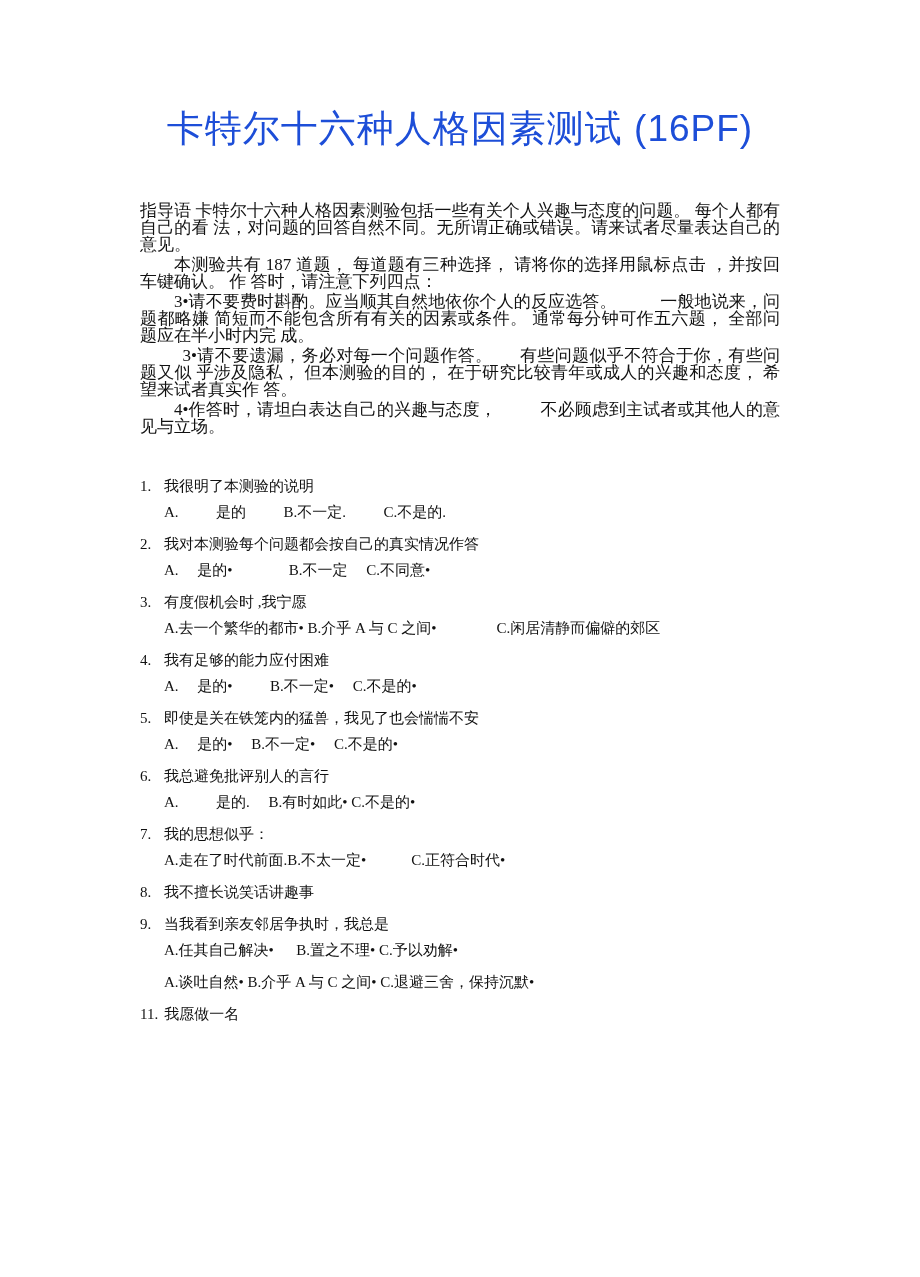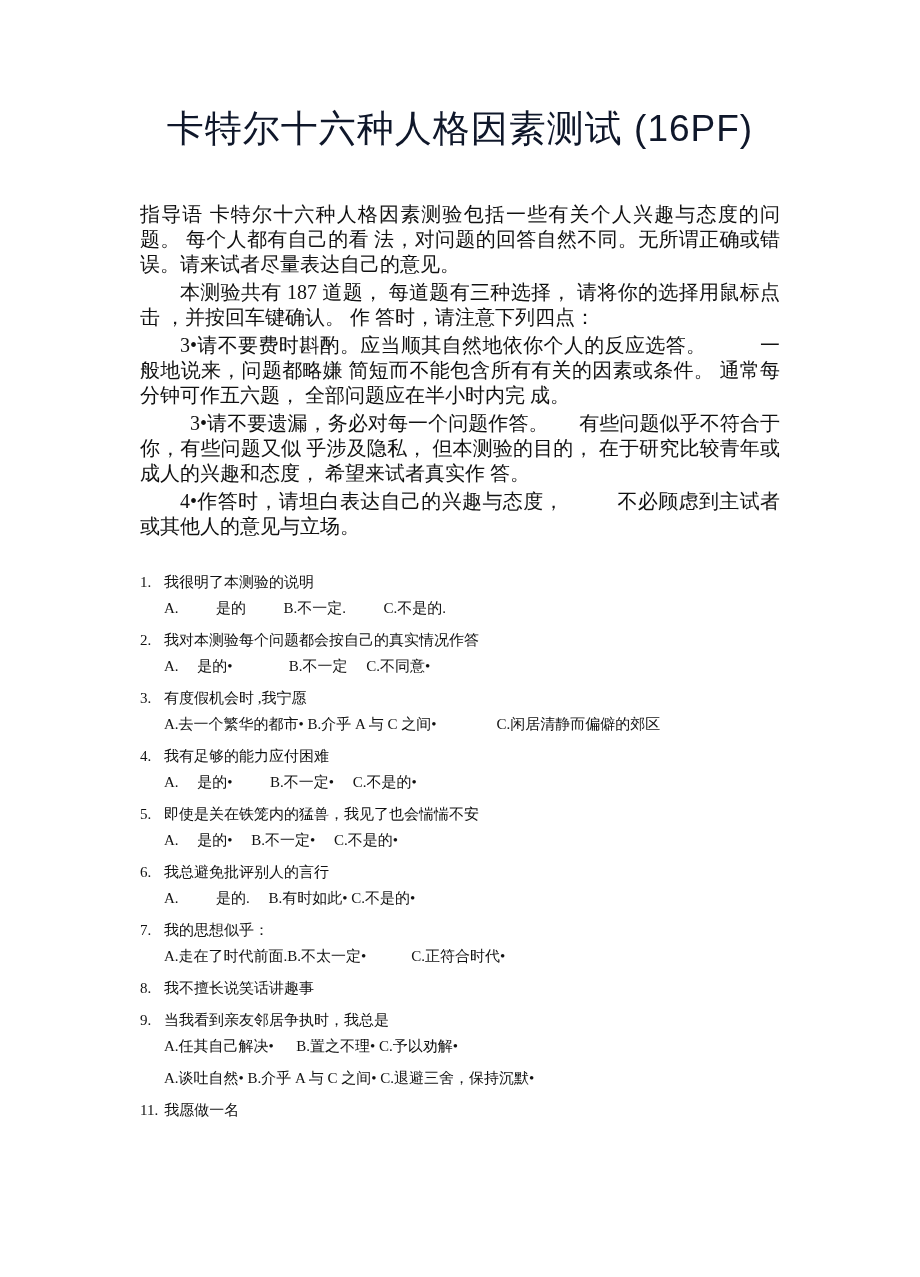--- a/index.html
+++ b/index.html
@@ -21,34 +21,34 @@
     padding: 104px 140px 0 140px;
     background: #ffffff;
   }
   .title {
     font-family: "Liberation Sans", "DejaVu Sans", sans-serif;
     font-weight: 500;
     font-size: 37px;
     letter-spacing: 1px;
     text-align: center;
     margin: 0 0 48px 0;
-    color: #0f172a;
+    color: #1d4ed8;
     white-space: nowrap;
   }
   .intro p {
-    font-size: 20px;
-    line-height: 25px;
+    font-size: 17px;
+    line-height: 17px;
     margin: 0 0 3px 0;
     white-space: pre-wrap;
     text-align: justify;
   }
   .ind2  { text-indent: 2em; }
   .ind25 { text-indent: 2.5em; }
   .questions {
-    margin-top: 30px;
+    margin-top: 38px;
   }
   .question {
     font-size: 15px;
     margin-bottom: 6px;
   }
   .q-line {
     line-height: 26px;
     white-space: pre-wrap;
   }
   .q-num {

